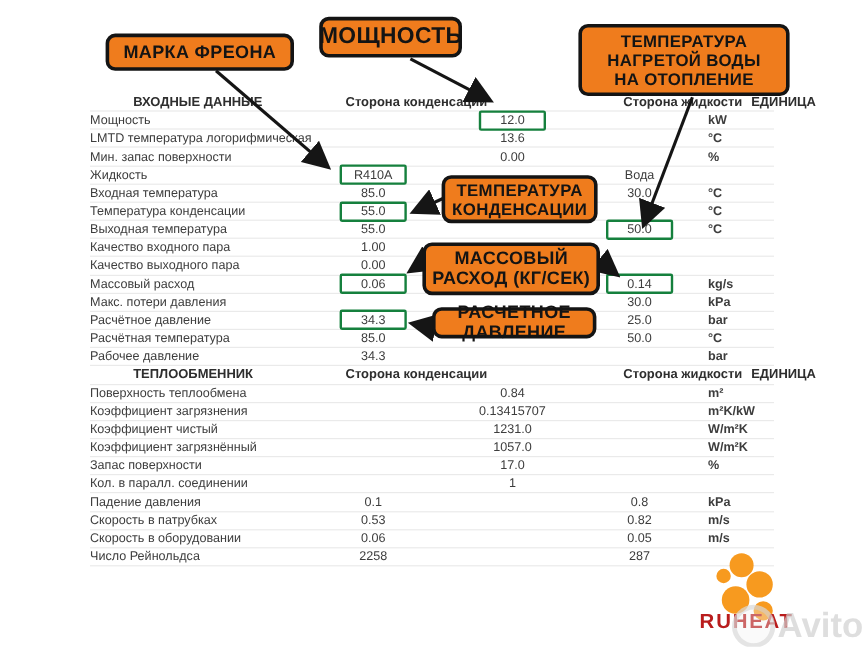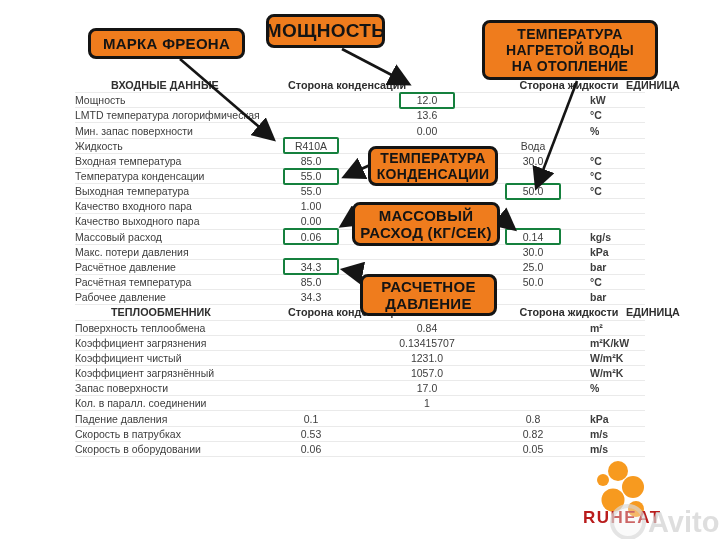--- a/index.html
+++ b/index.html
@@ -26,21 +26,21 @@
   
   .callout{position:absolute;box-sizing:border-box;background:#ef7c1d;
            border:3px solid #141414;border-radius:8px;color:#141414;
            display:flex;flex-direction:column;align-items:center;justify-content:center;
            font-weight:bold;letter-spacing:.3px;text-align:center;line-height:1.15;}
   #co-freon {left:88px; top:28px; width:157px;height:31px;font-size:15px;}
   #co-power {left:266px;top:14px; width:119px;height:34px;font-size:19px;}
   #co-heated{left:482px;top:20px; width:176px;height:60px;font-size:14px;}
   #co-ctemp {left:368px;top:146px;width:130px;height:40px;font-size:14px;}
   #co-mass  {left:352px;top:202px;width:148px;height:44px;font-size:15px;}
-  #co-press {left:360px;top:274px;width:137px;height:42px;font-size:15px;text-align:center;}
+  #co-press {left:360px;top:256px;width:137px;height:26px;font-size:15px;text-align:center;}
 
   
   #arrows{position:absolute;left:0;top:0;width:720px;height:539px;pointer-events:none;}
   #ruheat-text{position:absolute;left:583px;top:508px;font-size:17px;font-weight:bold;
                color:#b91c1c;letter-spacing:1.5px;}
   #watermark{position:absolute;left:610px;top:486px;width:110px;height:48px;
              display:flex;align-items:center;z-index:9;pointer-events:none;margin-top:12px;}
   #watermark .wm-circle{width:28px;height:28px;border-radius:50%;
              border:4px solid rgba(210,210,210,.55);background:rgba(240,240,240,.35);}
   #watermark .wm-text{font-size:29px;font-weight:bold;color:rgba(208,208,208,.7);
@@ -257,20 +257,27 @@
   </div>
 
   <div class="trow">
     <span class="cell c-label">Скорость в оборудовании</span>
     <span class="cell c-cond">0.06</span>
     <span class="cell c-span"></span>
     <span class="cell c-liquid">0.05</span>
     <span class="cell c-unit">m/s</span>
   </div>
 
+  <div class="trow">
+    <span class="cell c-label">Число Рейнольдса</span>
+    <span class="cell c-cond">2258</span>
+    <span class="cell c-span"></span>
+    <span class="cell c-liquid">287</span>
+    <span class="cell c-unit"></span>
+  </div>
 </div>
 
   <svg id="arrows" viewBox="0 0 720 539" xmlns="http://www.w3.org/2000/svg">
     <defs>
       <marker id="ah" markerWidth="9" markerHeight="9" refX="7" refY="4.5" orient="auto">
         <path d="M0,0 L9,4.5 L0,9 z" fill="#151515"></path>
       </marker>
     </defs>
     <line x1="180" y1="59" x2="272" y2="138" stroke="#151515" stroke-width="2.6" marker-end="url(#ah)"></line>
     <line x1="342" y1="49" x2="407" y2="83" stroke="#151515" stroke-width="2.6" marker-end="url(#ah)"></line>

